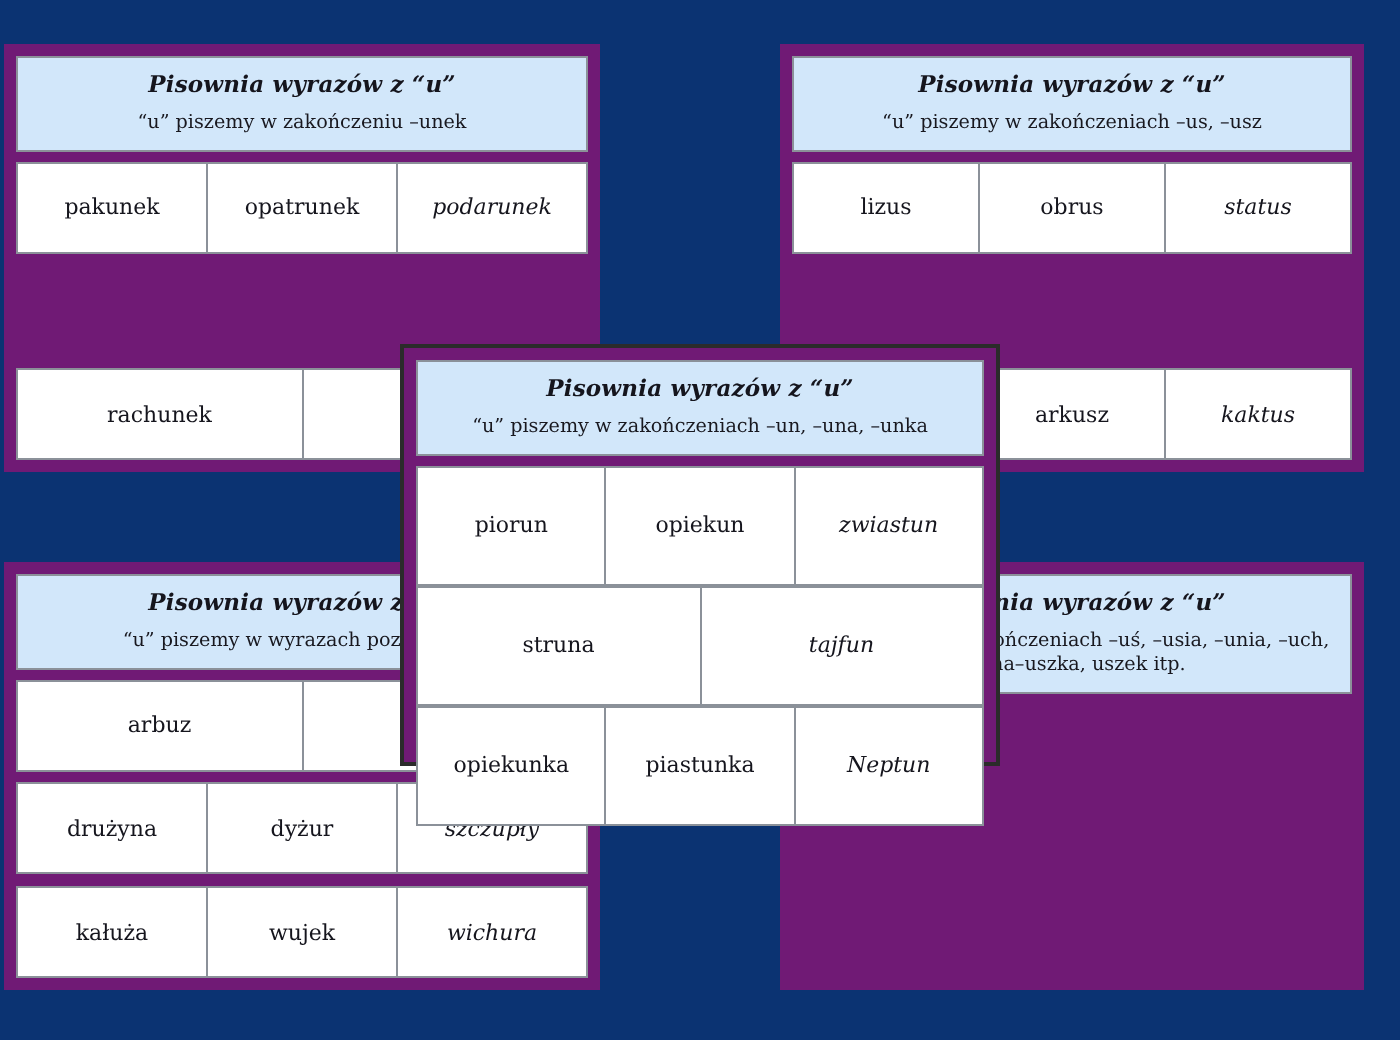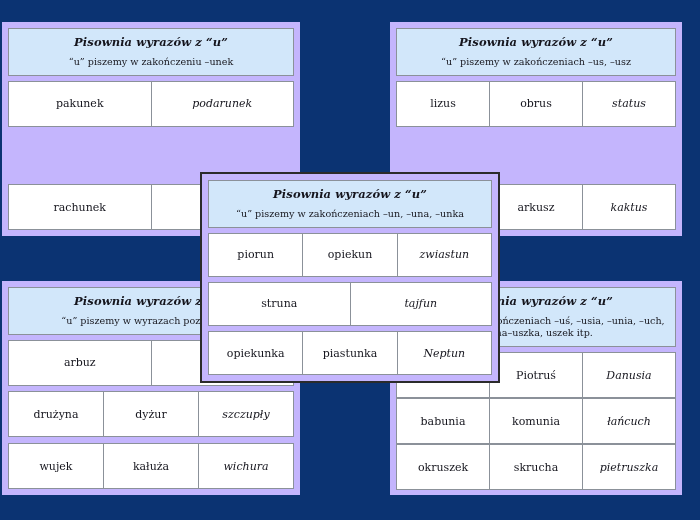--- a/index.html
+++ b/index.html
@@ -8,21 +8,21 @@
     background:#0b3372;
     font-family:"DejaVu Serif", serif;
     overflow:hidden;
     position:relative;
   }
   .stage{position:absolute;inset:0;}
 
   
   .card{
     position:absolute;
-    background:#c4b5fd;
+    background:#701a75;
     box-sizing:border-box;
     padding:6px;
     display:flex;
     flex-direction:column;
   }
   .card.framed{border:2px solid #2b2b2b;}
 
   .card-header{
     background:#d2e7fa;
     border:1px solid #8b9199;
@@ -79,35 +79,36 @@
   .cell:last-child{margin-right:0;font-style:italic;}
 
   
   #card-unek   {left:2px;  top:22px;  width:298px; height:214px;}
   #card-us     {left:390px;top:22px;  width:292px; height:214px;}
   #card-pozost {left:2px;  top:281px; width:298px; height:214px;}
   #card-us2    {left:390px;top:281px; width:292px; height:214px;}
   #card-un     {left:200px;top:172px; width:300px; height:211px; z-index:5;}
 
   #card-unek .cell,#card-us .cell,#card-pozost .cell,#card-us2 .cell{height:46px;}
-  #card-un .cell{height:44px;}
+  #card-un .cell{height:60px;}
 </style>
 </head>
 <body>
 
 <div class="stage">
 
   <div class="card" id="card-unek">
     <div class="card-header">
       <div class="card-title">Pisownia wyrazów z “u”</div>
       <div class="card-sub">“u” piszemy w zakończeniu –unek</div>
     </div>
     <div class="rows">
       <div class="row">
         <div class="cell">pakunek</div>
+        <div class="cell">opatrunek</div>
         <div class="cell">podarunek</div>
       </div>
       <div class="row">
         <div class="cell">rachunek</div>
         <div class="cell"></div>
       </div>
     </div>
   </div>
 
   <div class="card" id="card-us">
@@ -138,48 +139,31 @@
       <div class="row">
         <div class="cell">arbuz</div>
         <div class="cell"></div>
       </div>
       <div class="row">
         <div class="cell">drużyna</div>
         <div class="cell">dyżur</div>
         <div class="cell">szczupły</div>
       </div>
       <div class="row">
+        <div class="cell">kałuża</div>
         <div class="cell">wujek</div>
-        <div class="cell">kałuża</div>
         <div class="cell">wichura</div>
       </div>
     </div>
   </div>
 
   <div class="card" id="card-us2">
     <div class="card-header">
       <div class="card-title">Pisownia wyrazów z “u”</div>
       <div class="card-sub wrap">“u” piszemy w zakończeniach –uś, –usia, –unia, –uch, –ucha–uszka, uszek itp.</div>
-    </div>
-    <div class="rows">
-      <div class="row">
-        <div class="cell"></div>
-        <div class="cell">Piotruś</div>
-        <div class="cell">Danusia</div>
-      </div>
-      <div class="row">
-        <div class="cell">babunia</div>
-        <div class="cell">komunia</div>
-        <div class="cell">łańcuch</div>
-      </div>
-      <div class="row">
-        <div class="cell">okruszek</div>
-        <div class="cell">skrucha</div>
-        <div class="cell">pietruszka</div>
-      </div>
     </div>
   </div>
 
   <div class="card framed" id="card-un">
     <div class="card-header">
       <div class="card-title">Pisownia wyrazów z “u”</div>
       <div class="card-sub">“u” piszemy w zakończeniach –un, –una, –unka</div>
     </div>
     <div class="rows">
       <div class="row">

